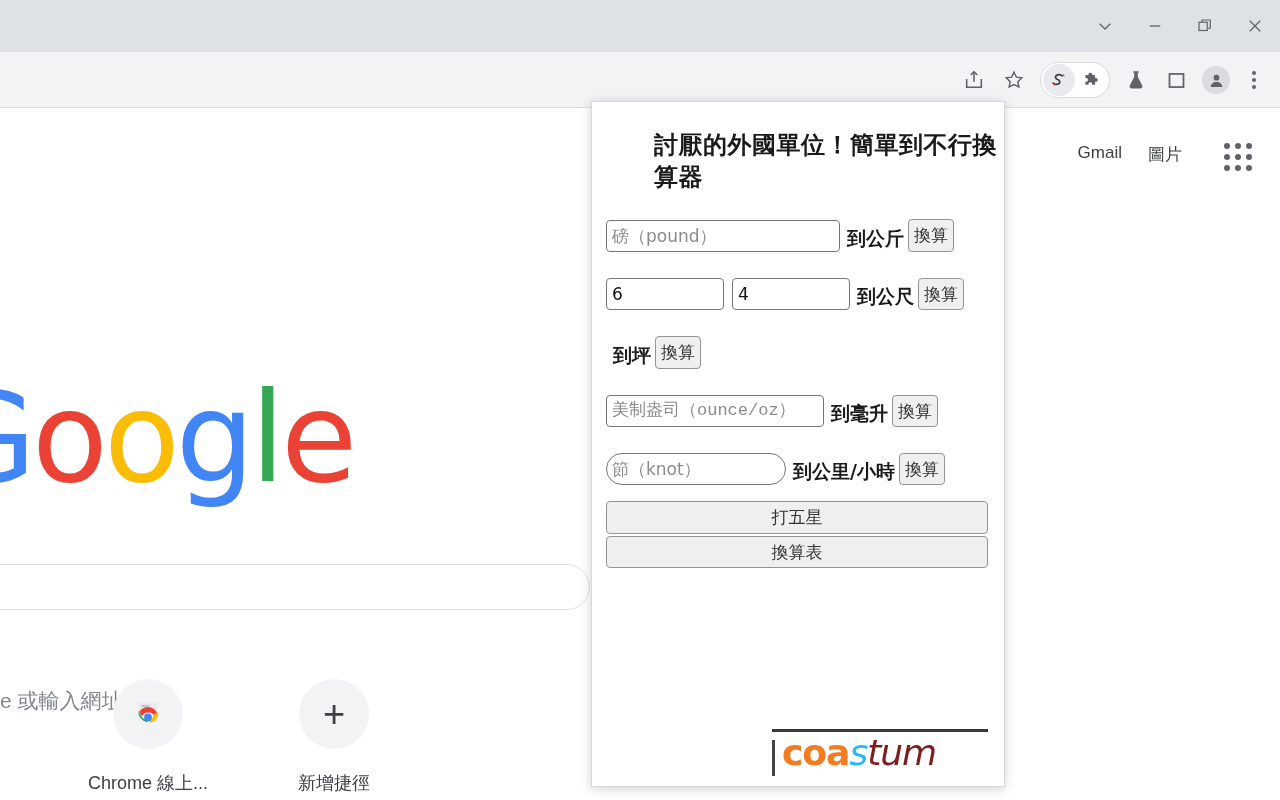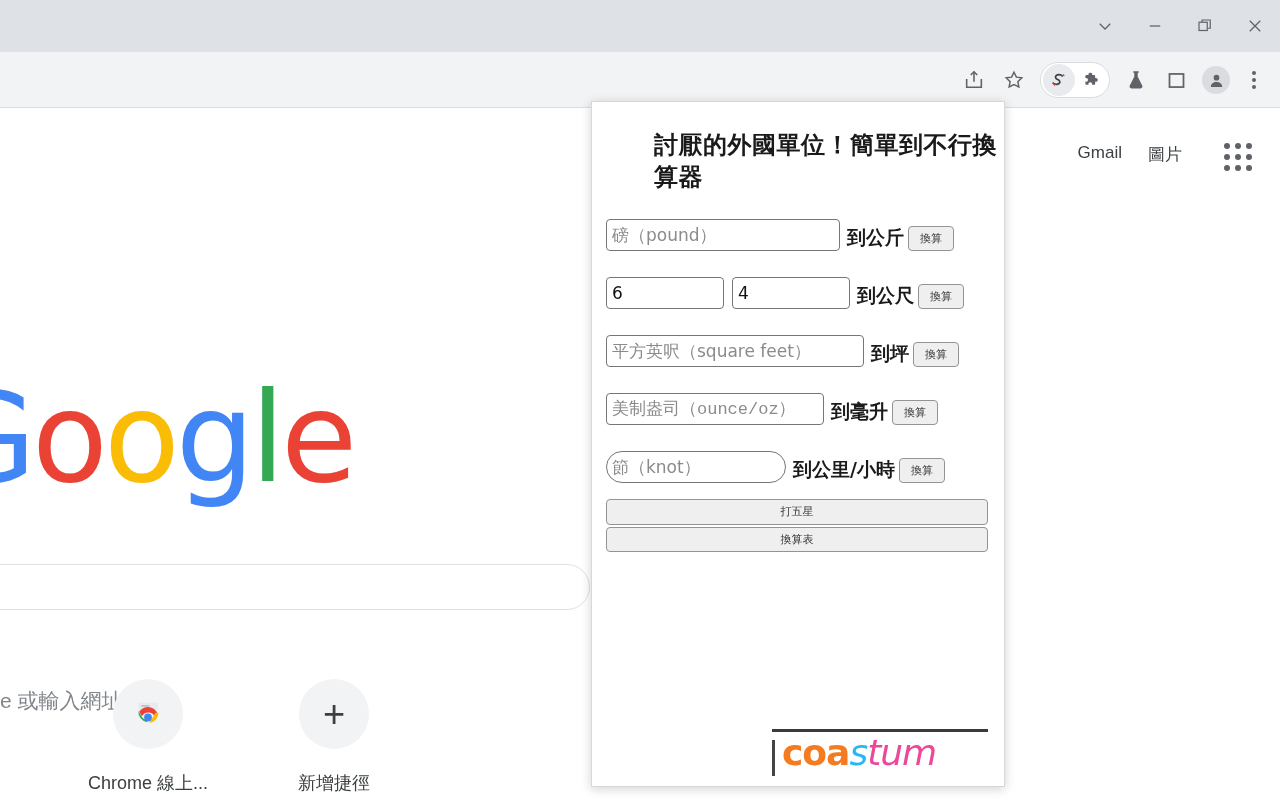--- a/index.html
+++ b/index.html
@@ -168,22 +168,22 @@
   .inp-sqft { width: 258px; }
   .inp-oz   { width: 218px; font-family: Liberation Mono, monospace; }
   .inp-knot { width: 180px; border-radius: 16px; }
   .unit-label {
     font-size: 19px; font-weight: 700; color: #1a1a1a;
     margin: 0 4px 0 7px; white-space: nowrap;
   }
   .btn {
     border: 1px solid #949494; border-radius: 4px;
     background: #efefef;
-    font-size: 11px; color: #333;
-    padding: 5px 11px;
+    font-size: 17px; color: #333;
+    padding: 5px 5px;
     font-family: "DejaVu Sans", "Liberation Sans", sans-serif;
     cursor: pointer;
     line-height: 1.2;
   }
   .result-line {
     font-size: 16px; color: #1a1a1a;
     margin-top: 20px; margin-left: 2px;
   }
   .bottom-btns {
     display: flex; gap: 2px;
@@ -201,21 +201,21 @@
     margin-top: 2px; font-size: 36px; line-height: 1.05;
     letter-spacing: -1px;
     display: flex; align-items: flex-end;
   }
   .brand-bar {
     display: inline-block; width: 3px; height: 36px;
     background: #444; margin-right: 7px; position: relative; top: 4px;
   }
   .b-coa { color: #F47B20; font-weight: 700; font-family: "DejaVu Sans", sans-serif; }
   .b-s   { color: #29B6F6; font-weight: 400; font-style: italic; font-family: "DejaVu Sans", sans-serif; }
-  .b-tum { color: #ec4899; font-weight: 400; font-style: italic; font-family: "DejaVu Sans", sans-serif; }
+  .b-tum { color: #7f1d1d; font-weight: 400; font-style: italic; font-family: "DejaVu Sans", sans-serif; }
 </style>
 </head>
 <body>
 
 <div id="root">
 
   <div class="tabstrip">
     <div class="win-controls">
       <div class="win-btn">
         <svg width="18" height="18" viewBox="0 0 24 24" fill="none" stroke="currentColor" stroke-width="1.7">
@@ -365,21 +365,20 @@
       </div>
 
       <div class="conv-row">
         <input class="inp inp-ft" value="6" style="">
         <input class="inp inp-in" value="4" style="">
         <span class="unit-label">到公尺</span>
         <button class="btn">換算</button>
       </div>
 
       <div class="conv-row">
-        <input class="inp inp-sqft" placeholder="平方英呎（square feet）" style="">
         <span class="unit-label">到坪</span>
         <button class="btn">換算</button>
       </div>
 
       <div class="conv-row">
         <input class="inp inp-oz" placeholder="美制盎司（ounce/oz）" style="">
         <span class="unit-label">到毫升</span>
         <button class="btn">換算</button>
       </div>
 

